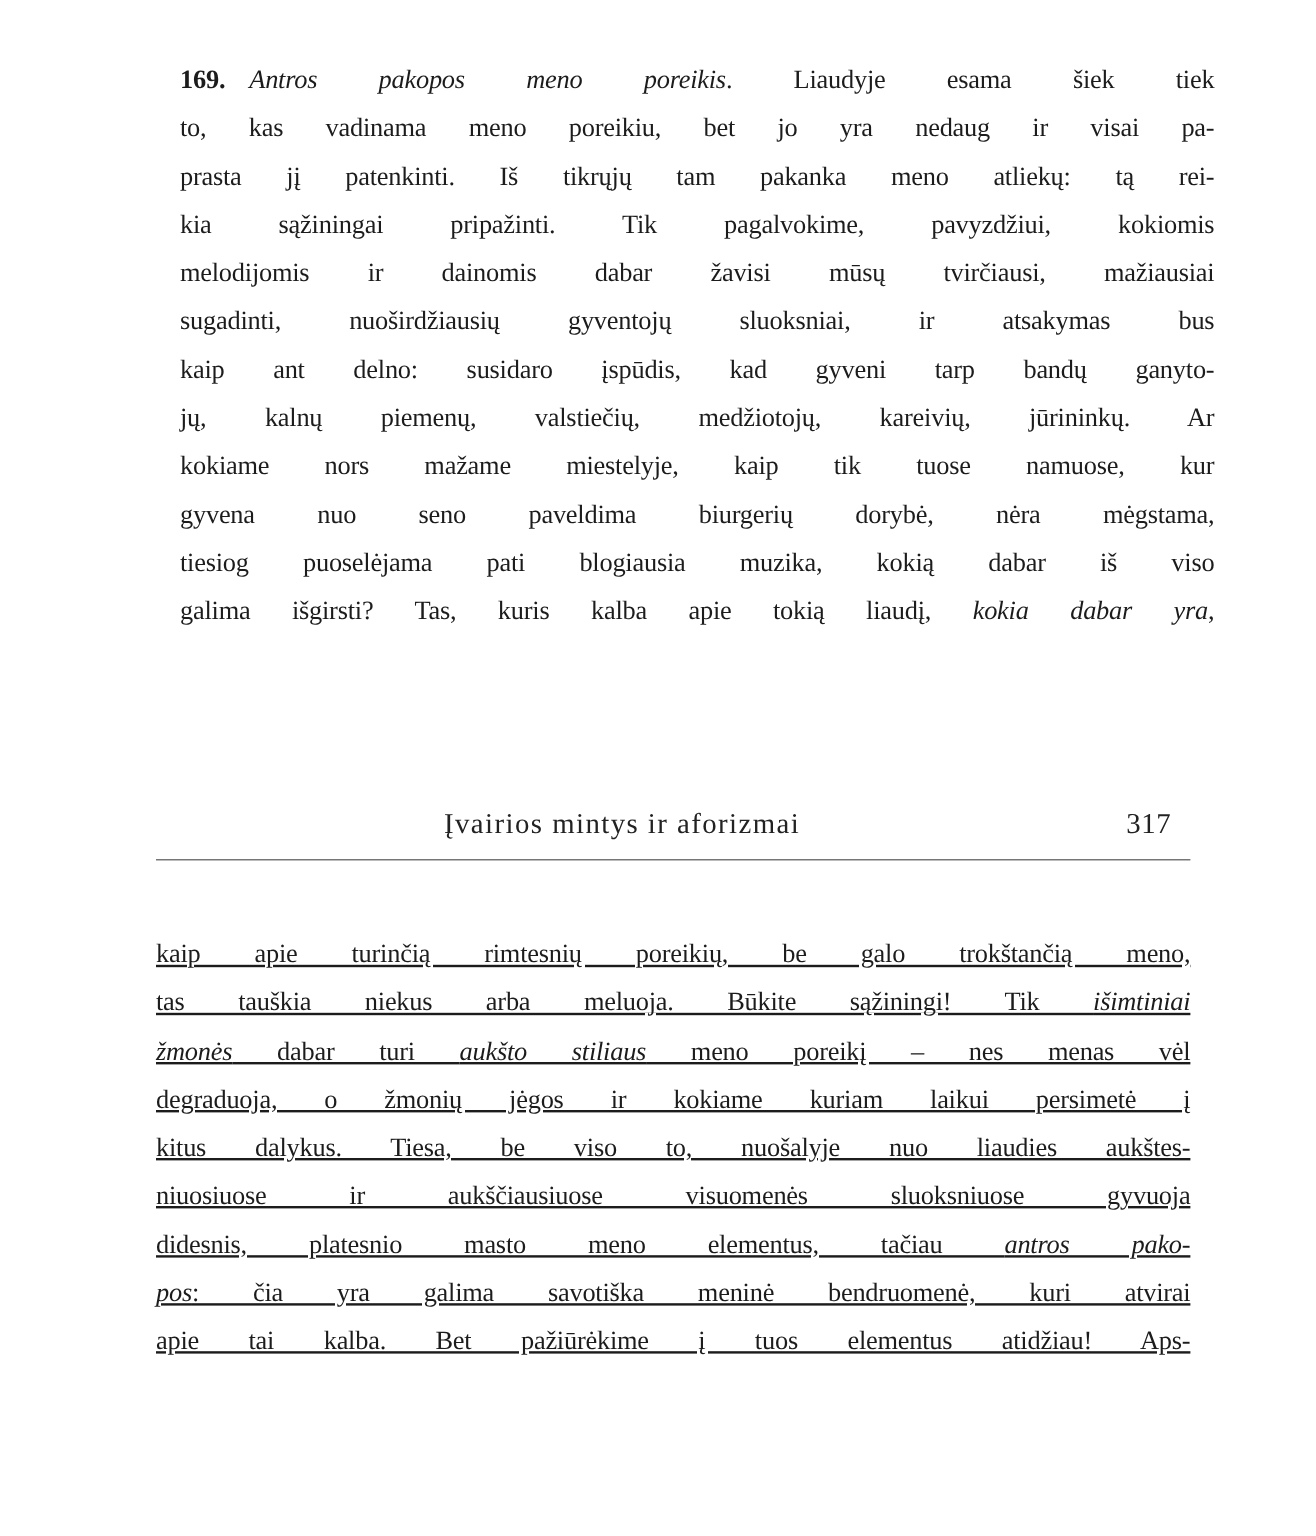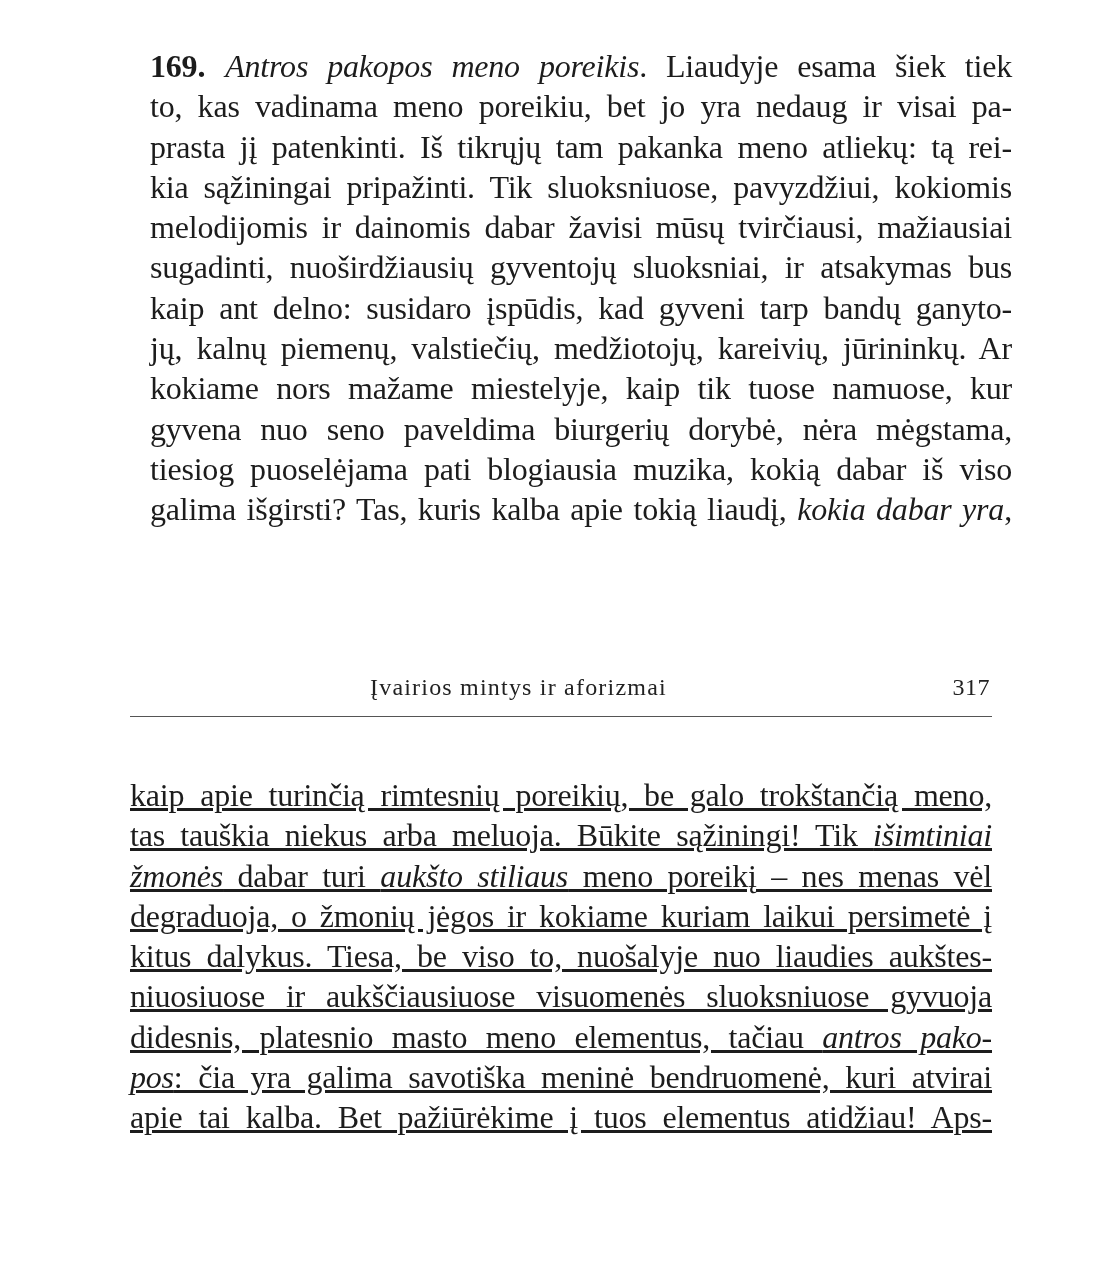--- a/index.html
+++ b/index.html
@@ -10,21 +10,21 @@
     body {
       width: 1097px;
       height: 1280px;
       position: relative;
       overflow: hidden;
       color: #1c1c1c;
       font-family: "Liberation Serif", "DejaVu Serif", serif;
     }
     .block {
       position: absolute;
-      font-size: 32px;
+      font-size: 22px;
       line-height: 40.3px;
       letter-spacing: -0.2px;
     }
     .block-top {
       left: 150px;
       top: 46px;
       width: 862px;
     }
     .block-bottom {
       left: 130px;
@@ -58,21 +58,21 @@
       color: #222;
     }
     .running-head .title {
       position: absolute;
       left: 240px;
       top: 2px;
       text-align: center;
     }
     .running-head .folio {
       position: absolute;
-      right: 2px;
+      right: 16px;
       top: 2px;
       letter-spacing: 0.5px;
       text-align: right;
     }
     .rule {
       position: absolute;
       left: 130px;
       top: 716px;
       width: 862px;
       height: 1px;
@@ -81,21 +81,21 @@
   </style>
 </head>
 <body>
 
 <div class="block block-top">
   <span class="line">
     <span class="para-num">169.</span><span class="it">Antros pakopos meno poreikis</span><span>. Liaudyje esama šiek tiek</span>
   </span>
   <span class="line">to, kas vadinama meno poreikiu, bet jo yra nedaug ir visai pa-</span>
   <span class="line">prasta jį patenkinti. Iš tikrųjų tam pakanka meno atliekų: tą rei-</span>
-  <span class="line">kia sąžiningai pripažinti. Tik sluoksniuose, pavyzdžiui, kokiomis</span>
+  <span class="line">kia sąžiningai pripažinti. Tik pagalvokime, pavyzdžiui, kokiomis</span>
   <span class="line">melodijomis ir dainomis dabar žavisi mūsų tvirčiausi, mažiausiai</span>
   <span class="line">sugadinti, nuoširdžiausių gyventojų sluoksniai, ir atsakymas bus</span>
   <span class="line">kaip ant delno: susidaro įspūdis, kad gyveni tarp bandų ganyto-</span>
   <span class="line">jų, kalnų piemenų, valstiečių, medžiotojų, kareivių, jūrininkų. Ar</span>
   <span class="line">kokiame nors mažame miestelyje, kaip tik tuose namuose, kur</span>
   <span class="line">gyvena nuo seno paveldima biurgerių dorybė, nėra mėgstama,</span>
   <span class="line">tiesiog puoselėjama pati blogiausia muzika, kokią dabar iš viso</span>
   <span class="line last">
     <span>galima išgirsti? Tas, kuris kalba apie tokią liaudį, </span><span class="it">kokia dabar yra</span><span>,</span>
   </span>

